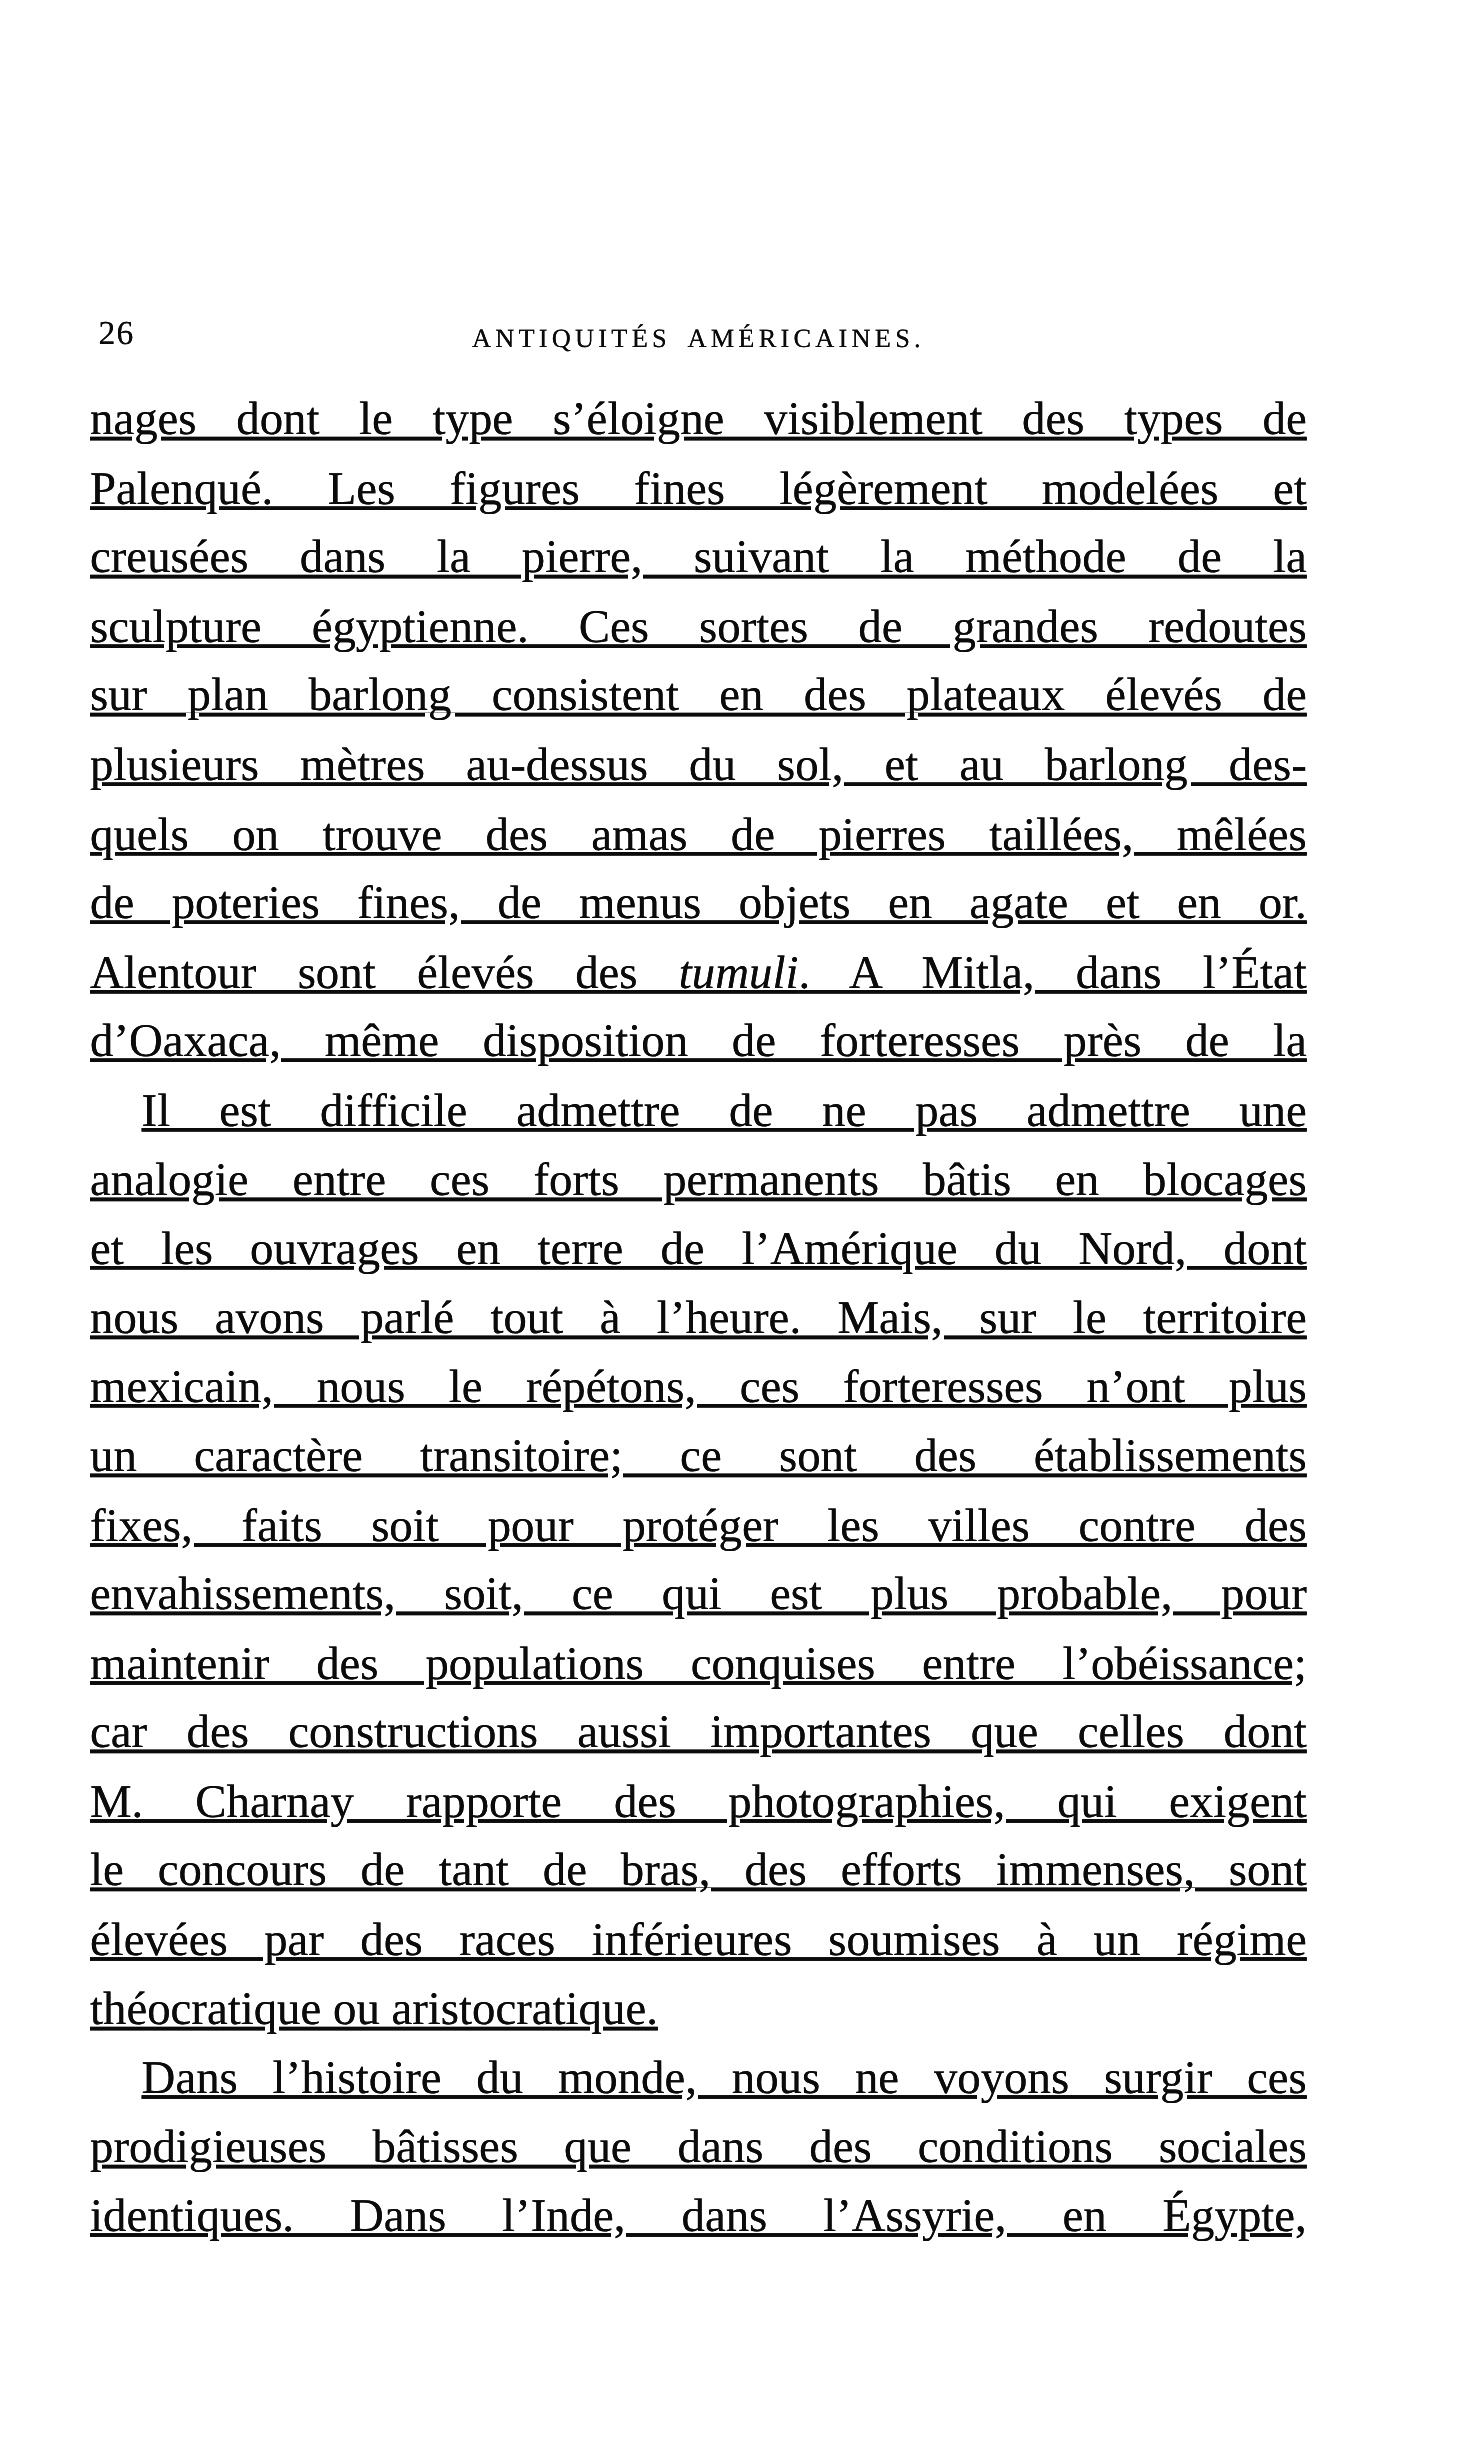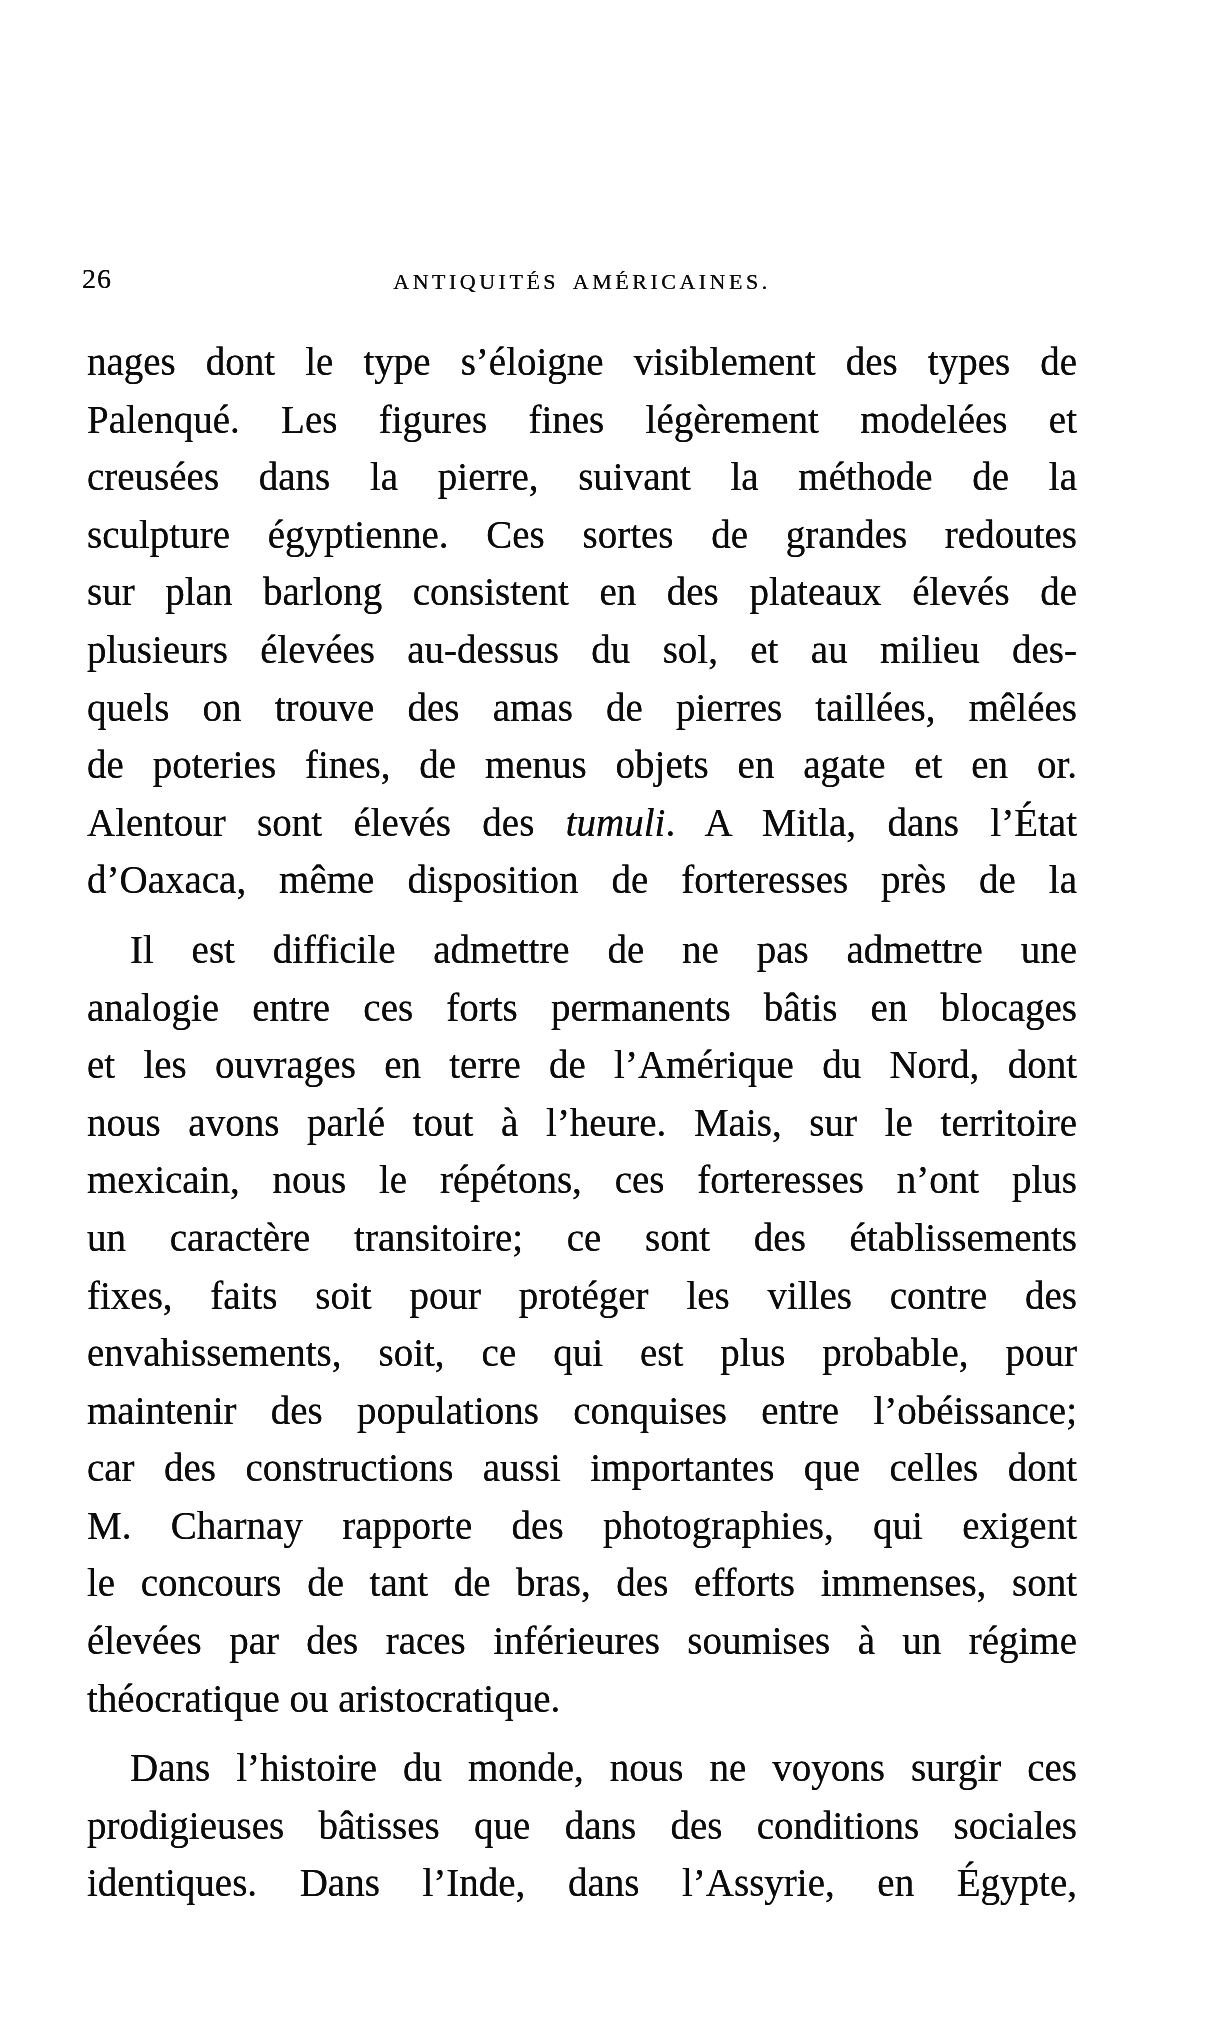--- a/index.html
+++ b/index.html
@@ -49,21 +49,21 @@
   
   .body-text {
     position: absolute;
     left: 75px;
     top: 321px;
     width: 1014px;
     font-size: 39px;
     line-height: 57.6px;
     text-shadow: 0 0 0.5px currentColor;
   }
-  .paragraph { margin: 12px; }
+  .paragraph { margin: 0; text-decoration: underline; }
   .line {
     text-align: left;
     min-height: 57.6px;
   }
   .line.just {
     text-align: justify;
     text-align-last: justify;
   }
   .line.indent {
     text-indent: 43px;
@@ -78,21 +78,21 @@
     <span class="pagenum">26</span>
     <span class="running-title">ANTIQUITÉS AMÉRICAINES.</span>
   </header>
   <main class="body-text" id="body-text">
       <div class="paragraph">
         <div class="line just"><span>nages dont le type s’éloigne visiblement des types de</span></div>
         <div class="line just"><span>Palenqué. Les figures fines légèrement modelées et</span></div>
         <div class="line just"><span>creusées dans la pierre, suivant la méthode de la</span></div>
         <div class="line just"><span>sculpture égyptienne. Ces sortes de grandes redoutes</span></div>
         <div class="line just"><span>sur plan barlong consistent en des plateaux élevés de</span></div>
-        <div class="line just"><span>plusieurs élevées au-dessus du sol, et au milieu des-</span></div>
+        <div class="line just"><span>plusieurs mètres au-dessus du sol, et au barlong des-</span></div>
         <div class="line just"><span>quels on trouve des amas de pierres taillées, mêlées</span></div>
         <div class="line just"><span>de poteries fines, de menus objets en agate et en or.</span></div>
         <div class="line just"><span>Alentour sont élevés des </span><span class="em">tumuli</span><span>. A Mitla, dans l’État</span></div>
         <div class="line just"><span>d’Oaxaca, même disposition de forteresses près de la</span></div>
       </div>
       <div class="paragraph">
         <div class="line just indent"><span>Il est difficile admettre de ne pas admettre une</span></div>
         <div class="line just"><span>analogie entre ces forts permanents bâtis en blocages</span></div>
         <div class="line just"><span>et les ouvrages en terre de l’Amérique du Nord, dont</span></div>
         <div class="line just"><span>nous avons parlé tout à l’heure. Mais, sur le territoire</span></div>

